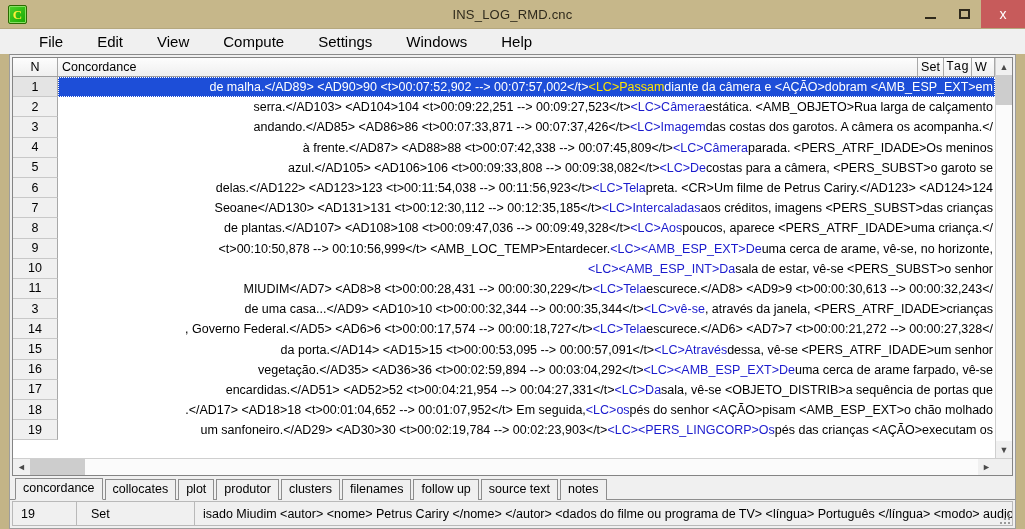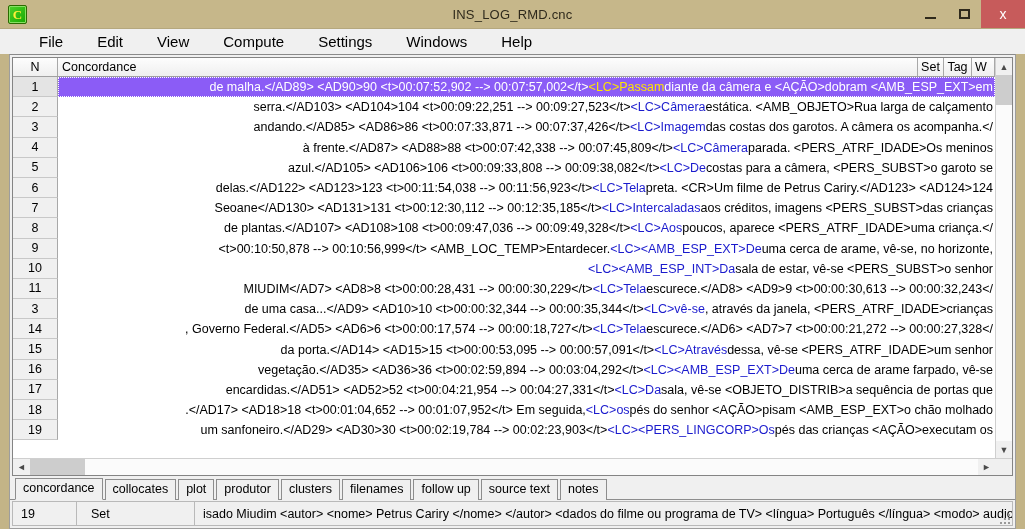--- a/index.html
+++ b/index.html
@@ -86,21 +86,21 @@
   .hdr-cell{
     border-right:1px solid #a8a8a8;
     display:flex;align-items:center;
     box-sizing:border-box;
     background:linear-gradient(#fdfdfd,#efefef);
     overflow:hidden;white-space:nowrap;
   }
   .hdr-n{width:45px;justify-content:center;}
   .hdr-conc{flex:1 1 auto;padding-left:4px;}
   .hdr-set{width:26px;justify-content:center;}
-  .hdr-tag{width:28px;justify-content:center;}
+  .hdr-tag{width:28px;justify-content:center;font-family:Liberation Mono, monospace;}
   .hdr-w{width:23px;padding-left:3px;}
   
   .rows{flex:1 1 auto;overflow:hidden;}
   .row{
     display:flex;height:20.2px;
     font-size:12.5px;
     box-sizing:border-box;
   }
   .cell-n{
     width:45px;flex:0 0 45px;
@@ -113,21 +113,21 @@
   }
   .cell-c{
     flex:1 1 auto;min-width:0;
     display:flex;align-items:center;justify-content:flex-end;
     padding-right:2px;
     white-space:nowrap;overflow:hidden;
     color:#000;
     box-sizing:border-box;
   }
   .row.sel .cell-c{
-    background:#8b5cf6;color:#ffffff;
+    background:#1d4ed8;color:#ffffff;
     outline:1px dotted #ffffff;outline-offset:-1px;
   }
   .row.sel .cell-n{background:#e4e4e4;}
   .kw{color:#1a1acd;}
   .row.sel .kw{color:#ffe400;}
   
   .vscroll{
     flex:0 0 17px;width:17px;background:#f0f0f0;
     border-left:1px solid #cfcfcf;
     display:flex;flex-direction:column;

